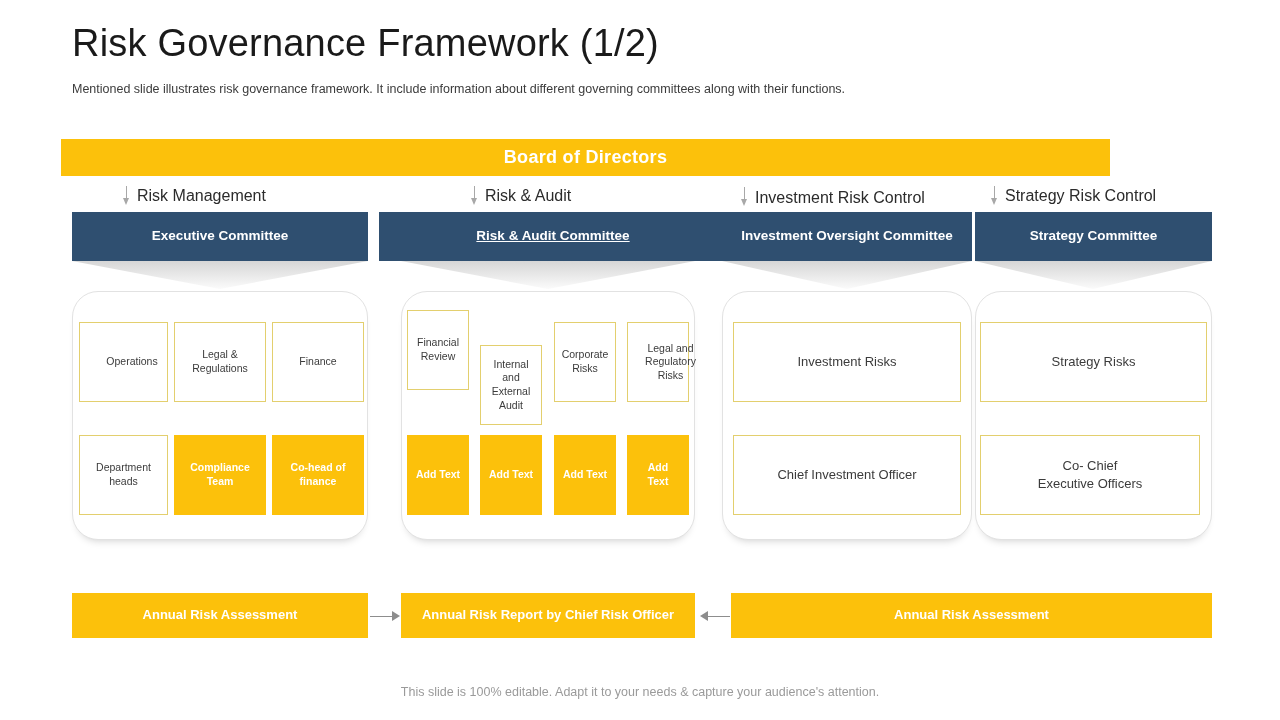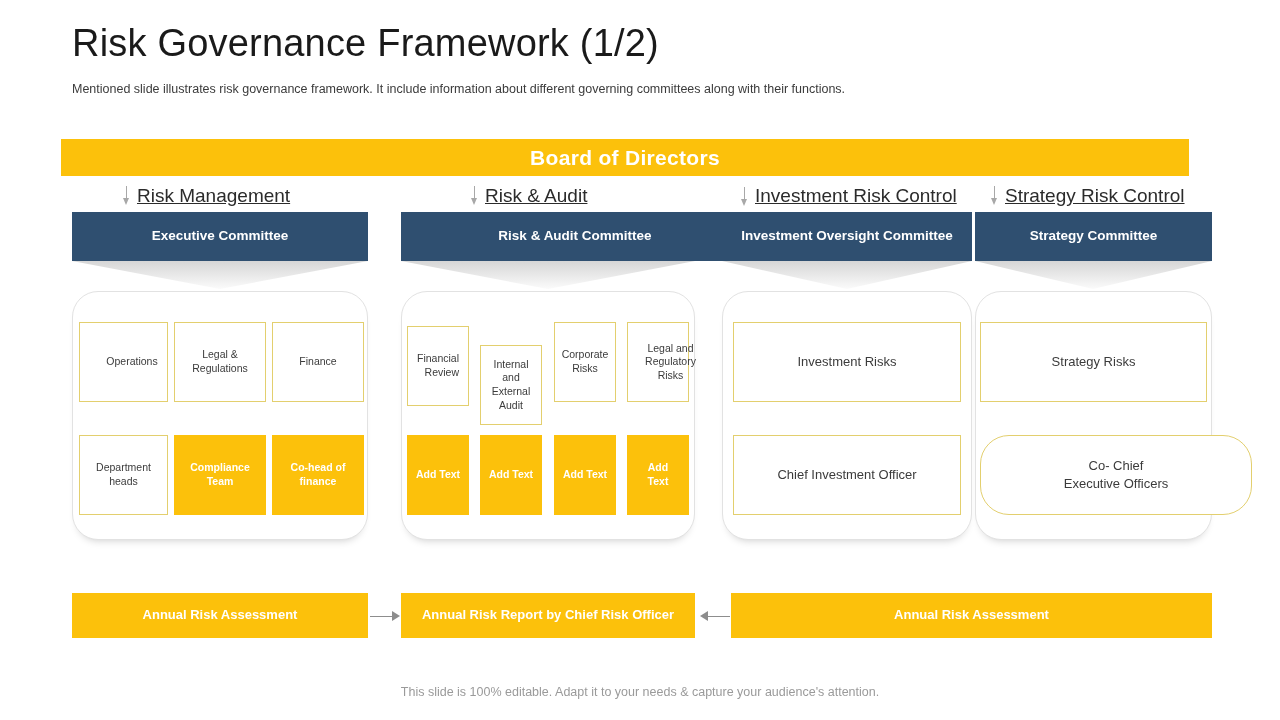--- a/index.html
+++ b/index.html
@@ -38,25 +38,25 @@
     font-size: 12.5px;
     color: #3b3b3b;
     white-space: nowrap;
   }
 
   
   .board-bar {
     position: absolute;
     left: 61px;
     top: 139px;
-    width: 1128px;
+    width: 1049px;
     height: 37px;
     background: #fcc10b;
     color: #ffffff;
-    font-size: 21px;
+    font-size: 18px;
     font-weight: bold;
     display: flex;
     align-items: center;
     justify-content: center;
     letter-spacing: 0.3px;
   }
 
   
   .conn {
     position: absolute;
@@ -81,24 +81,23 @@
   }
   .conn .down-arrow::after {
     content: "";
     position: absolute;
     left: 1px; top: 12px;
     border-left: 3.5px solid transparent;
     border-right: 3.5px solid transparent;
     border-top: 7px solid #a8a8a8;
   }
   .conn .conn-label {
-    font-size: 19px;
+    font-size: 16px;
     color: #2b2b2b;
     white-space: nowrap;
-    text-decoration: underline;
   }
 
   
   .committee {
     position: absolute;
     top: 212px;
     height: 49px;
     background: #2f4f70;
     color: #ffffff;
     font-size: 13.5px;
@@ -225,21 +224,21 @@
   <div class="conn" style="left:740px;align-items:flex-end;">
     <span class="down-arrow"></span>
     <span class="conn-label">Investment  Risk Control</span>
   </div>
   <div class="conn" style="left:990px;">
     <span class="down-arrow"></span>
     <span class="conn-label">Strategy Risk Control</span>
   </div>
 
   <div class="committee" style="left:72px;  width:296px;">Executive Committee</div>
-  <div class="committee" style="left:401px; width:348px;">Risk &amp; Audit Committee</div>
+  <div class="committee" style="left:379px; width:348px;text-decoration:underline;">Risk &amp; Audit Committee</div>
   <div class="committee" style="left:722px; width:250px;">Investment Oversight Committee</div>
   <div class="committee" style="left:975px; width:237px;">Strategy Committee</div>
 
   <div class="chevron" style="left:72px; width:296px;">
     <svg width="296" height="28" viewBox="0 0 296 28">
       <defs>
           <linearGradient id="cg1" x1="0" y1="0" x2="0" y2="1">
         <stop offset="0" stop-color="#d6d6d6"></stop>
             <stop offset="1" stop-color="#fbfbfb"></stop>
       </linearGradient>
@@ -287,35 +286,35 @@
   <div class="panel" style="left:975px; width:237px; height:249px;"></div>
 
   <div class="cell" style="left:79px;  top:322px; width:89px; height:80px;padding-left:20px;">Operations</div>
   <div class="cell" style="left:174px; top:322px; width:92px; height:80px;">Legal &amp;<br>Regulations</div>
   <div class="cell" style="left:272px; top:322px; width:92px; height:80px;">Finance</div>
 
   <div class="cell" style="left:79px;  top:435px; width:89px; height:80px;">Department<br>heads</div>
   <div class="cell filled" style="left:174px; top:435px; width:92px; height:80px;">Compliance<br>Team</div>
   <div class="cell filled" style="left:272px; top:435px; width:92px; height:80px;">Co-head of<br>finance</div>
 
-  <div class="cell" style="left:407px; top:326px; width:62px; height:80px;text-align:right;">Financial<br>Review</div>
+  <div class="cell" style="left:407px; top:310px; width:62px; height:80px;">Financial<br>Review</div>
   <div class="cell" style="left:480px; top:322px; width:62px; height:80px;margin-top:23px;">Internal<br>and<br>External<br>Audit</div>
   <div class="cell" style="left:554px; top:322px; width:62px; height:80px;">Corporate<br>Risks</div>
   <div class="cell" style="left:627px; top:322px; width:62px; height:80px;padding-left:28px;">Legal and<br>Regulatory<br>Risks</div>
 
   <div class="cell filled" style="left:407px; top:435px; width:62px; height:80px;">Add Text</div>
   <div class="cell filled" style="left:480px; top:435px; width:62px; height:80px;">Add Text</div>
   <div class="cell filled" style="left:554px; top:435px; width:62px; height:80px;">Add Text</div>
   <div class="cell filled" style="left:627px; top:435px; width:62px; height:80px;">Add<br>Text</div>
 
   <div class="cell big" style="left:733px; top:322px; width:228px; height:80px;">Investment Risks</div>
   <div class="cell big" style="left:980px; top:322px; width:227px; height:80px;">Strategy Risks</div>
 
   <div class="cell big" style="left:733px; top:435px; width:228px; height:80px;">Chief Investment Officer</div>
-  <div class="cell big two-line" style="left:980px; top:435px; width:272px; height:80px;border-radius:29px;">Co- Chief<br>Executive Officers</div>
+  <div class="cell big two-line" style="left:980px; top:435px; width:220px; height:80px;">Co- Chief<br>Executive Officers</div>
 
   <div class="bottom-bar" style="left:72px;  top:593px; width:296px; height:45px;">Annual Risk Assessment</div>
 
   <div class="h-arrow right" style="left:370px; top:609px; width:30px;">
     <span class="stem"></span>
     <span class="head"></span>
   </div>
 
   <div class="bottom-bar" style="left:401px; top:593px; width:294px; height:45px;">Annual Risk Report by Chief Risk Officer</div>
 

